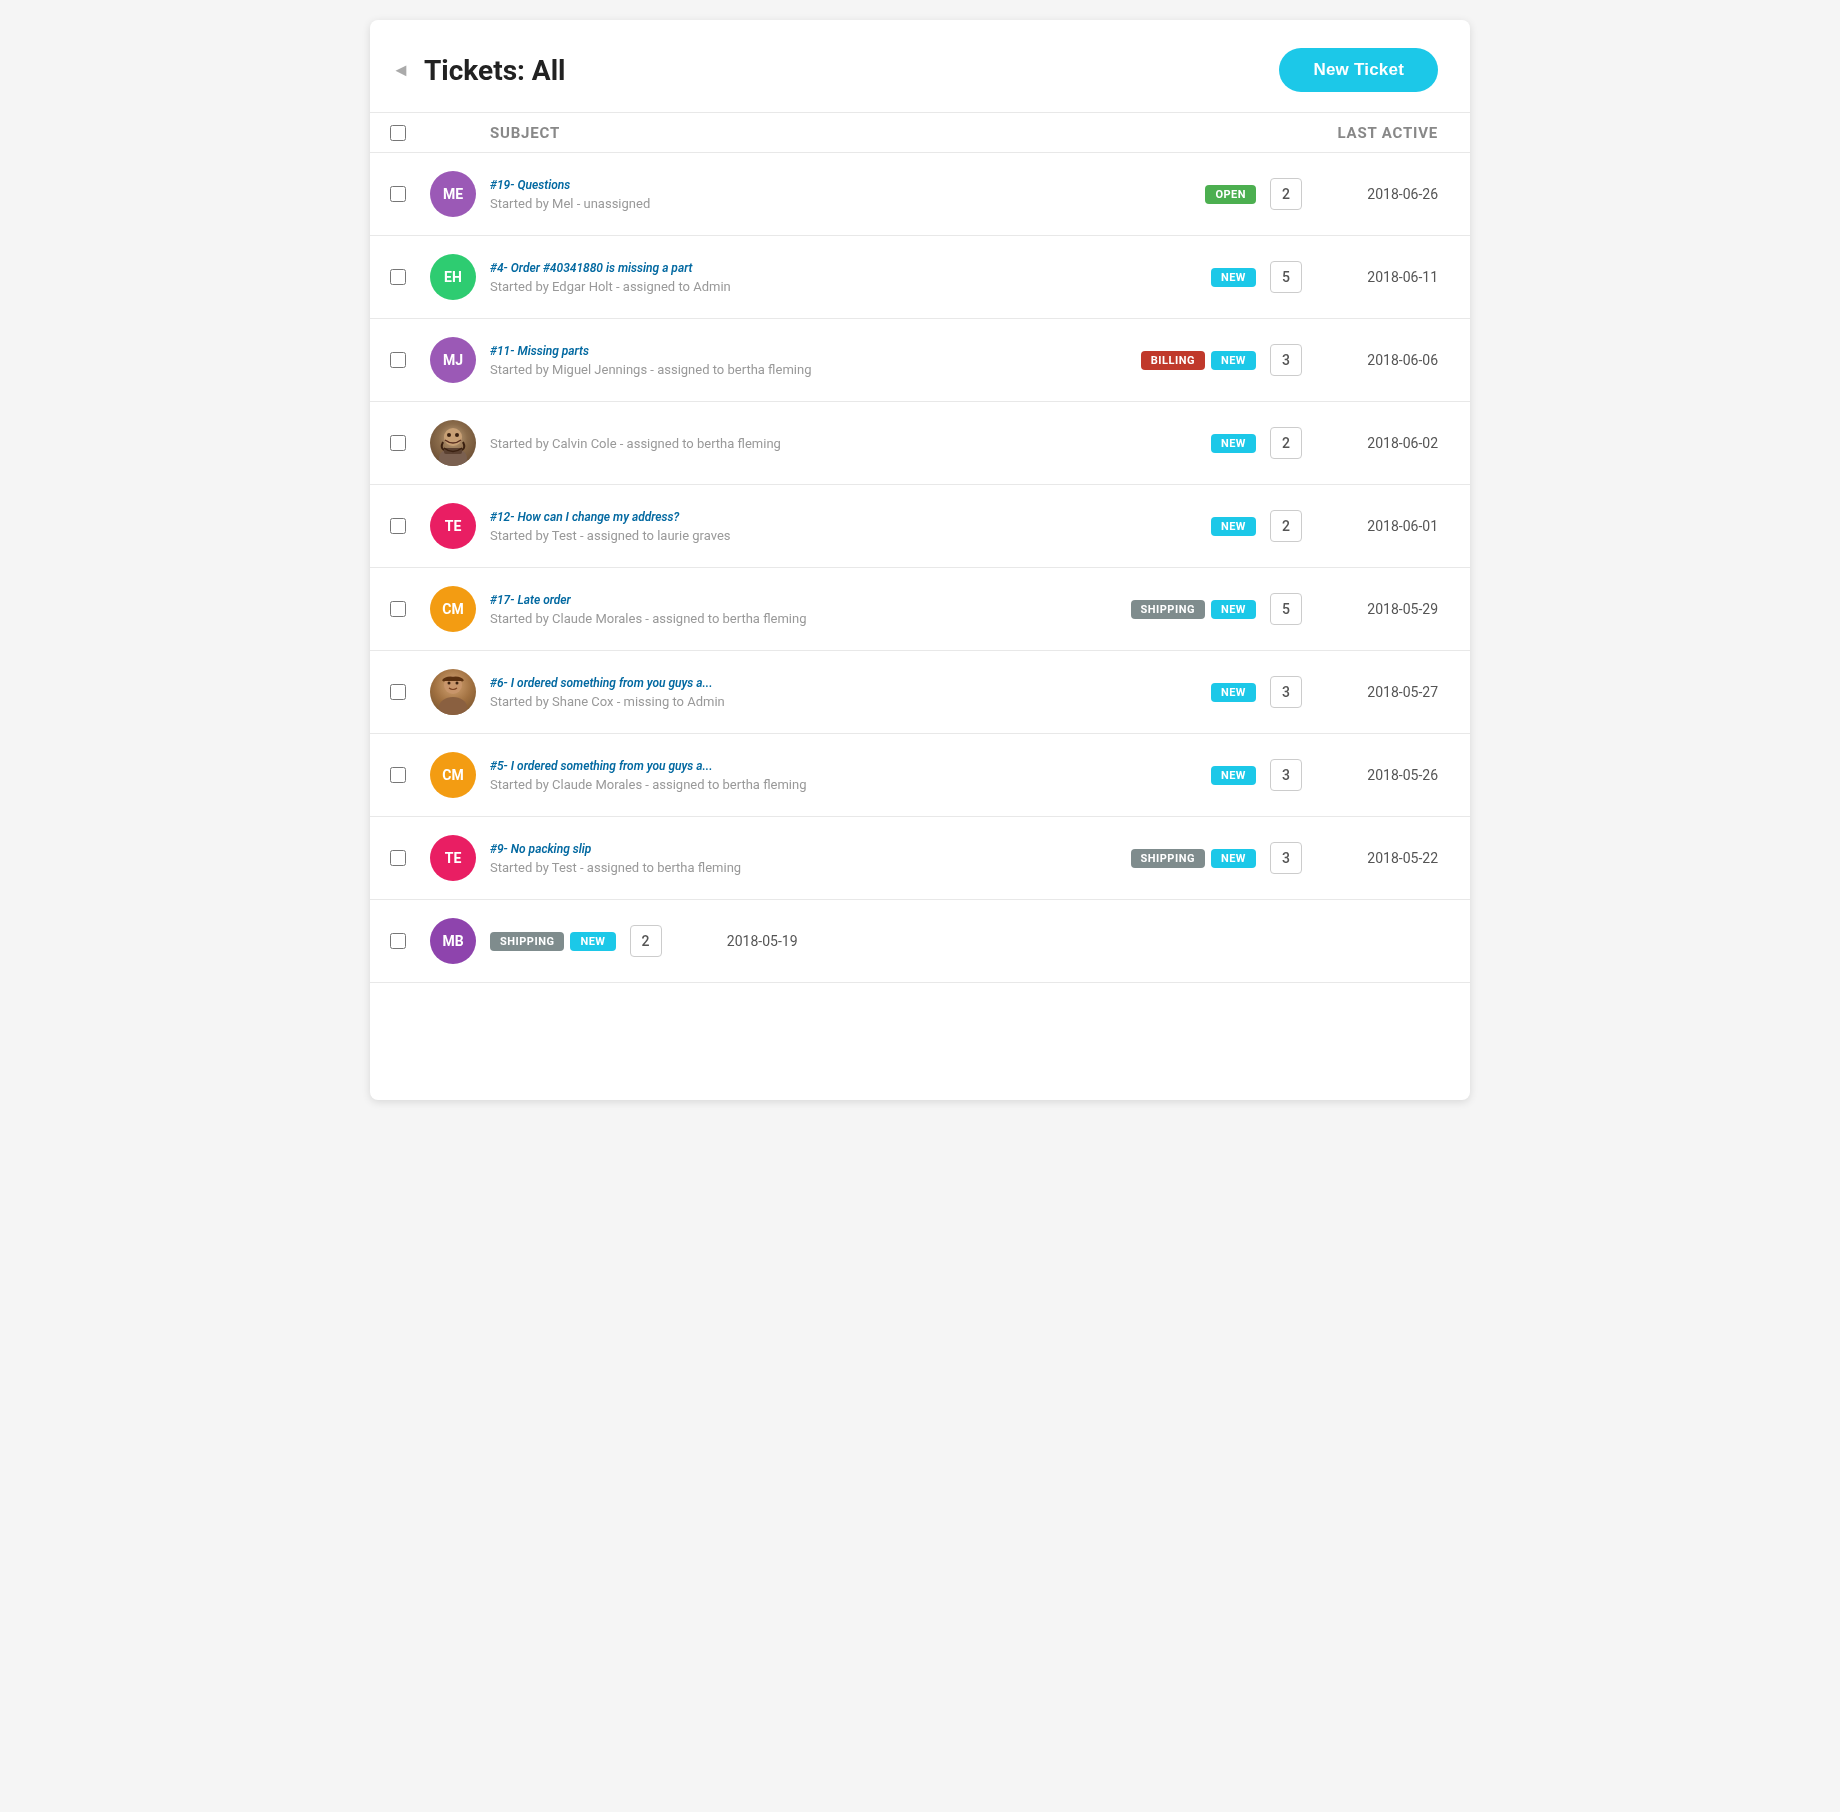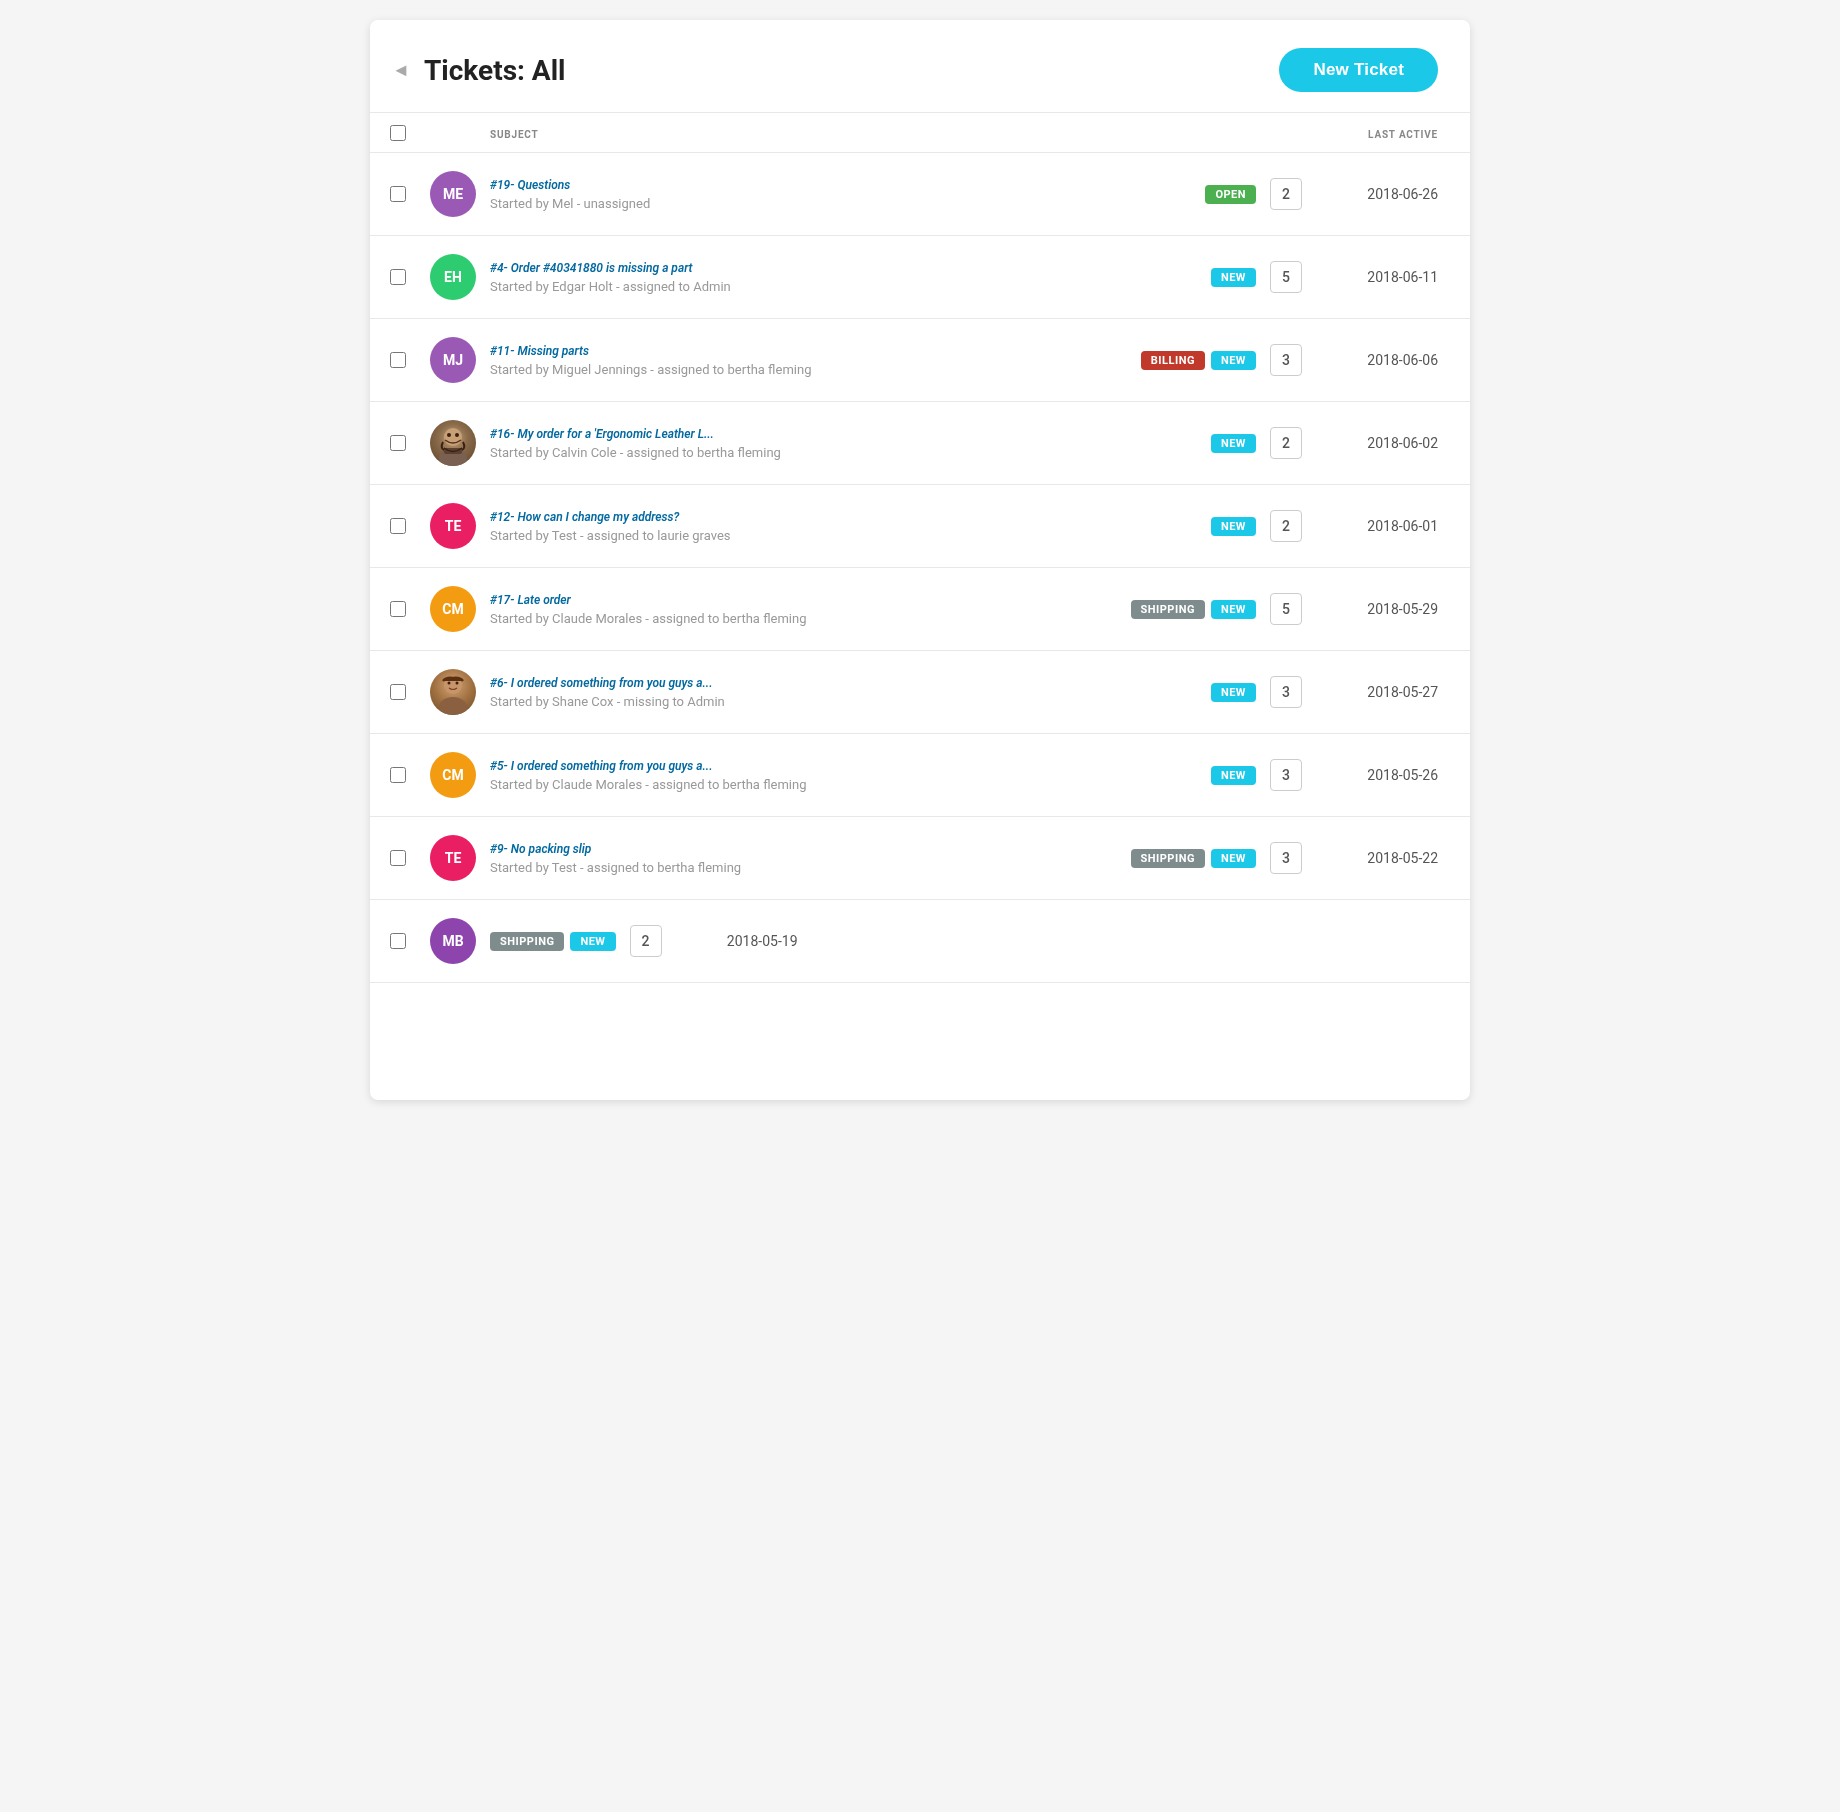--- a/index.html
+++ b/index.html
@@ -65,21 +65,21 @@
       align-items: center;
       padding: 10px 32px 10px 20px;
       border-top: 1px solid #e8e8e8;
       border-bottom: 1px solid #e8e8e8;
     }
     .col-check { width: 40px; flex-shrink: 0; }
     .col-avatar { width: 60px; flex-shrink: 0; }
     .col-subject { flex: 1; }
     .col-last-active { width: 130px; flex-shrink: 0; text-align: right; }
     .col-header-label {
-      font-size: 10px;
+      font-size: 15px;
       font-weight: 700;
       color: #888;
       letter-spacing: 0.8px;
       text-transform: uppercase;
     }
 
     .ticket-row {
       display: flex;
       align-items: center;
       padding: 18px 32px 18px 20px;
@@ -243,21 +243,20 @@
         <circle cx="19" cy="15" r="2" fill="#3a2010"></circle>
         <circle cx="27" cy="15" r="2" fill="#3a2010"></circle>
         <path d="M15 20 Q23 26 31 20" stroke="#5a3020" stroke-width="1.5" fill="none"></path>
         <path d="M13 22 Q10 28 14 30" stroke="#3a2010" stroke-width="2" fill="none"></path>
         <path d="M33 22 Q36 28 32 30" stroke="#3a2010" stroke-width="2" fill="none"></path>
         <path d="M14 28 Q23 35 32 28" stroke="#3a2010" stroke-width="1.5" fill="none"></path>
       </svg>
     </div>
     </div>
     <div class="subject-col">
-      <span class="subject-title">#16- My order for a 'Ergonomic Leather L...</span>
       <span class="subject-meta">Started by Calvin Cole - assigned to bertha fleming</span>
     </div>
     <div class="tags-col">
       <span class="tag tag-new">NEW</span>
     </div>
     <div class="count-badge">2</div>
     <div class="last-active-col">2018-06-02</div>
   </div>
       <div class="ticket-row">
     <div class="check-col">

